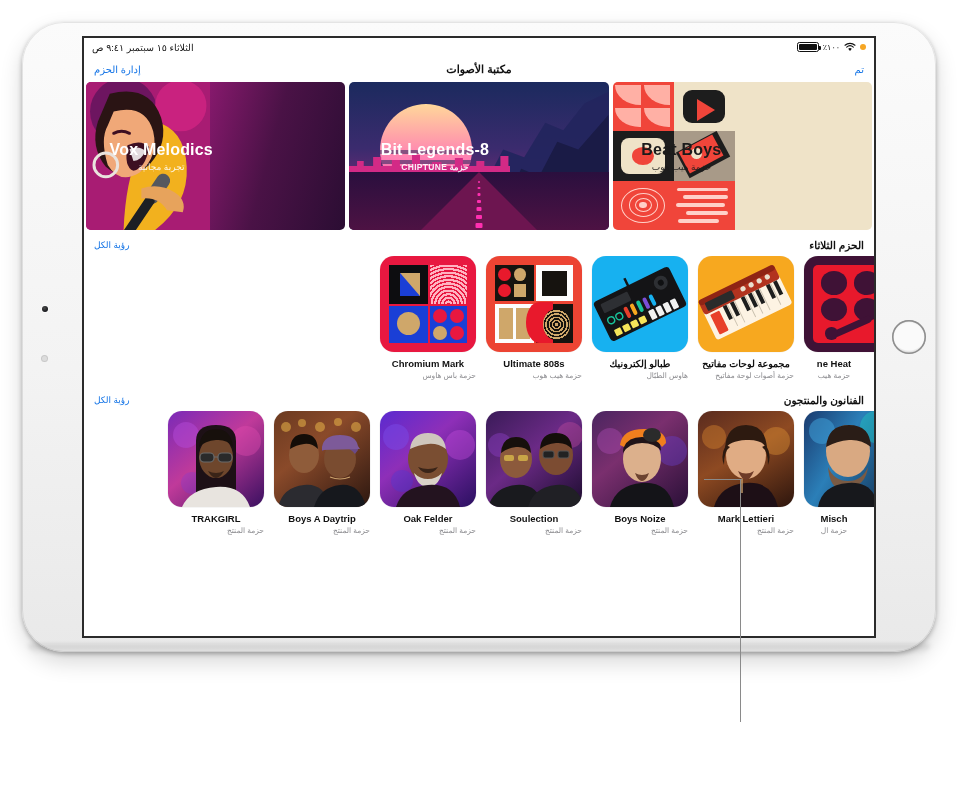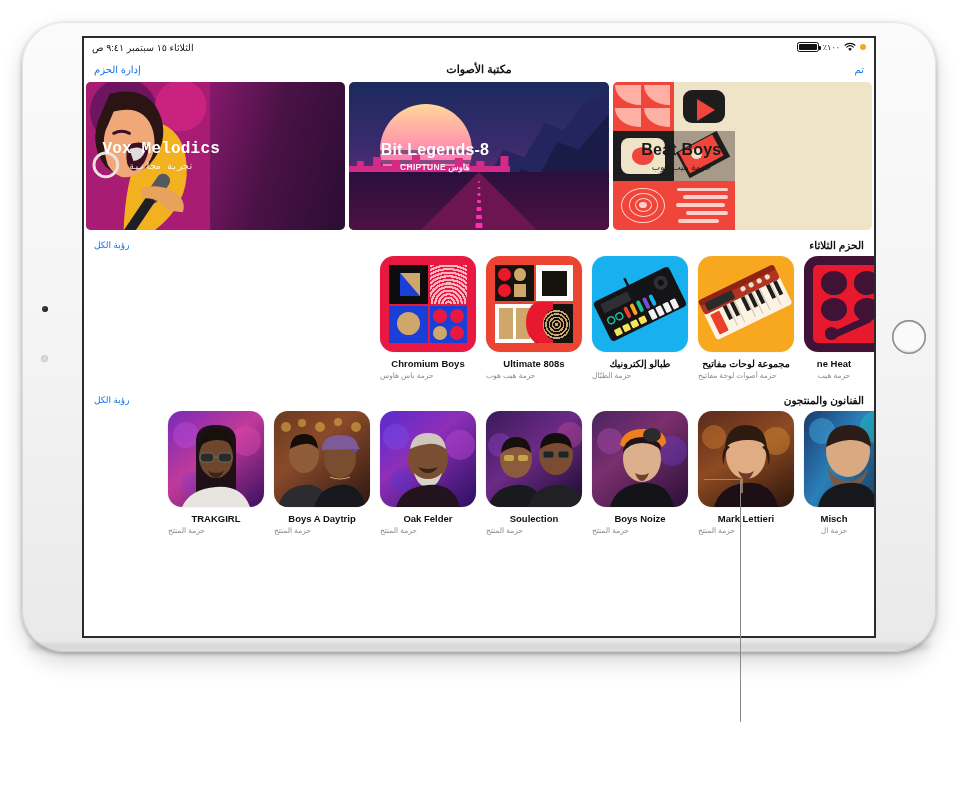--- a/index.html
+++ b/index.html
@@ -87,41 +87,41 @@
   .road{ position:absolute; left:0; right:0; bottom:0; height:58px;
          background:linear-gradient(180deg,#2a0f3e,#4d1243); }
   .road:before{ content:""; position:absolute; left:50%; bottom:0; transform:translateX(-50%);
          border-left:58px solid transparent; border-right:58px solid transparent; border-bottom:58px solid #6d1550; }
   .road-dash{ position:absolute; left:50%; transform:translateX(-50%); background:#ff2fb0; border-radius:1px; }
   #fcard-2 .ftext{ padding-right:34%; }
   #fcard-2 .fsub{ font-weight:700; font-size:8.5px; letter-spacing:.3px; }
 
   
   #fcard-3{ background:linear-gradient(105deg,#c2186e 0%,#8f1a72 38%,#4a1246 68%,#2b0d33 100%); color:#fff; }
-  #fcard-3 .ftext{ padding-right:42%;font-family:Liberation Mono, monospace; }
+  #fcard-3 .ftext{ padding-right:42%; }
   .singer{ position:absolute; left:0; top:0; width:48%; height:100%; overflow:hidden; }
 
   
   .section-head{
     display:flex; align-items:center; justify-content:space-between;
     padding:9px 10px 5px 10px; direction:rtl;
   }
   .section-title{ font-size:10.5px; font-weight:700; color:#111; }
   .see-all{ font-size:9px; color:#1273e6; cursor:pointer; }
 
   
   .row{ display:flex; gap:10px; padding:0 10px; direction:rtl; overflow:hidden; }
   .tile{ width:96px; flex:0 0 96px; }
   .tile.clipped{ width:60px; flex:0 0 60px; }
   .art{ width:96px; height:96px; border-radius:14px; position:relative; overflow:hidden;
         box-shadow:0 0 0 .5px rgba(0,0,0,.06); }
   .tile.clipped .art{ margin-right:-36px; }
   .tile-name{ font-size:9.5px; font-weight:700; color:#111; text-align:center; margin-top:6px;
               white-space:nowrap; overflow:hidden; direction:ltr; }
-  .tile-sub{ font-size:7.5px; color:#8b8b8f; text-align:left; margin-top:2px; white-space:nowrap; overflow:hidden; }
+  .tile-sub{ font-size:7.5px; color:#8b8b8f; text-align:right; margin-top:2px; white-space:nowrap; overflow:hidden; }
   .tile.clipped .tile-name, .tile.clipped .tile-sub{ text-align:center; }
 
   .art-inner{ position:absolute; inset:9px; }
 
   .photo{ width:96px; height:96px; border-radius:14px; overflow:hidden; position:relative;
           box-shadow:0 0 0 .5px rgba(0,0,0,.08); }
 
   
   .callout{ position:absolute; z-index:40; background:#8a8a8a; }
 
@@ -221,21 +221,21 @@
           <span class="road-dash" style="bottom:2px;width:7px;height:5px"></span>
           <span class="road-dash" style="bottom:11px;width:6px;height:4px"></span>
           <span class="road-dash" style="bottom:19px;width:5px;height:4px"></span>
           <span class="road-dash" style="bottom:27px;width:4px;height:3px"></span>
           <span class="road-dash" style="bottom:34px;width:3px;height:3px"></span>
           <span class="road-dash" style="bottom:41px;width:3px;height:2px"></span>
           <span class="road-dash" style="bottom:47px;width:2px;height:2px"></span>
         </div>
         <div class="ftext">
           <div class="ftitle">8-Bit Legends</div>
-          <div class="fsub">هاوس CHIPTUNE</div>
+          <div class="fsub">حزمة CHIPTUNE</div>
         </div>
       </div>
 
       <div class="fcard" id="fcard-3">
         <div class="singer">
           <svg viewBox="0 0 130 150" preserveAspectRatio="xMidYMid slice" style="width:100%;height:100%">
             <rect width="130" height="150" fill="#a81c73"></rect>
             <circle cx="40" cy="30" r="34" fill="#6d1560"></circle>
             <circle cx="98" cy="24" r="26" fill="#c9227f"></circle>
             <path d="M70 40 Q102 46 104 86 Q106 124 72 150 L40 150 Q42 100 56 70z" fill="#f2b11e"></path>
@@ -345,21 +345,21 @@
                 <rect x="52" y="58" width="6" height="10" rx="1"></rect>
                   <rect x="60" y="58" width="6" height="10" rx="1"></rect>
                 <rect x="68" y="58" width="6" height="10" rx="1"></rect>
                   <rect x="76" y="58" width="6" height="10" rx="1"></rect>
               </g>
               <rect x="44" y="18" width="2.5" height="14" fill="#141416"></rect>
             </g>
           </svg>
         </div>
         <div class="tile-name" style="direction:rtl">طبالو إلكترونيك</div>
-        <div class="tile-sub">حزمة الطبّال</div>
+        <div class="tile-sub">هاوس الطبّال</div>
       </div>
 
       <div class="tile">
         <div class="art" style="background:#ec4433">
           <div class="art-inner">
             <div style="position:absolute;left:0;top:0;width:50%;height:46%;background:#16130f"></div>
             <div style="position:absolute;left:4%;top:4%;width:16%;height:17%;background:#e8192c;border-radius:50%"></div>
             <div style="position:absolute;left:24%;top:4%;width:16%;height:17%;background:#cfa76a;border-radius:50%"></div>
             <div style="position:absolute;left:4%;top:24%;width:16%;height:17%;background:#e8192c;border-radius:50%"></div>
             <div style="position:absolute;left:24%;top:24%;width:16%;height:17%;background:#cfa76a"></div>
@@ -388,21 +388,21 @@
             <div style="position:absolute;left:52%;top:0;width:48%;height:50%;background:repeating-radial-gradient(circle at 50% 100%,#e81840 0 1.4px,#ffb3c0 1.4px 3.6px)"></div>
             <div style="position:absolute;left:0;top:52%;width:50%;height:48%;background:#1a3fd6"></div>
             <div style="position:absolute;left:10%;top:60%;width:30%;height:30%;background:#cfa76a;border-radius:50%"></div>
             <div style="position:absolute;left:52%;top:52%;width:48%;height:48%;background:#1a3fd6"></div>
             <div style="position:absolute;left:56%;top:56%;width:18%;height:18%;background:#e81840;border-radius:50%"></div>
             <div style="position:absolute;left:78%;top:56%;width:18%;height:18%;background:#e81840;border-radius:50%"></div>
             <div style="position:absolute;left:56%;top:78%;width:18%;height:18%;background:#cfa76a;border-radius:50%"></div>
             <div style="position:absolute;left:78%;top:78%;width:18%;height:18%;background:#e81840;border-radius:50%"></div>
           </div>
         </div>
-        <div class="tile-name">Chromium Boys</div>
+        <div class="tile-name">Chromium Mark</div>
         <div class="tile-sub">حزمة باس هاوس</div>
       </div>
     </div>
 
     <div class="section-head" style="padding-top:14px">
       <span class="section-title">الفنانون والمنتجون</span>
       <span class="see-all">رؤية الكل</span>
     </div>
 
     <div class="row">

